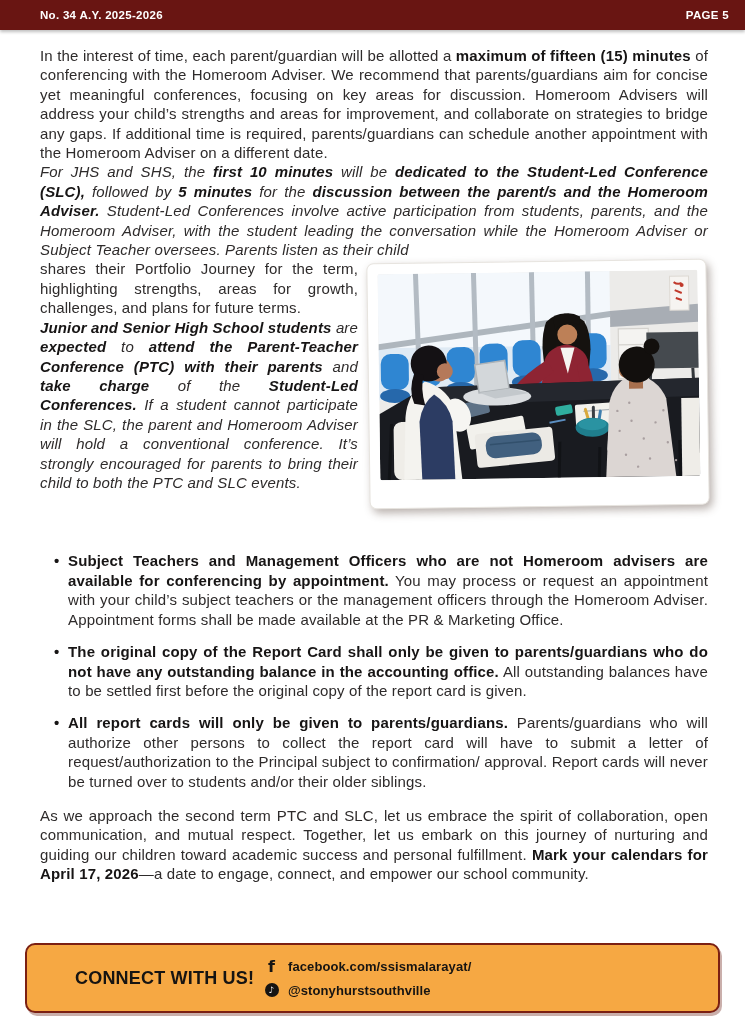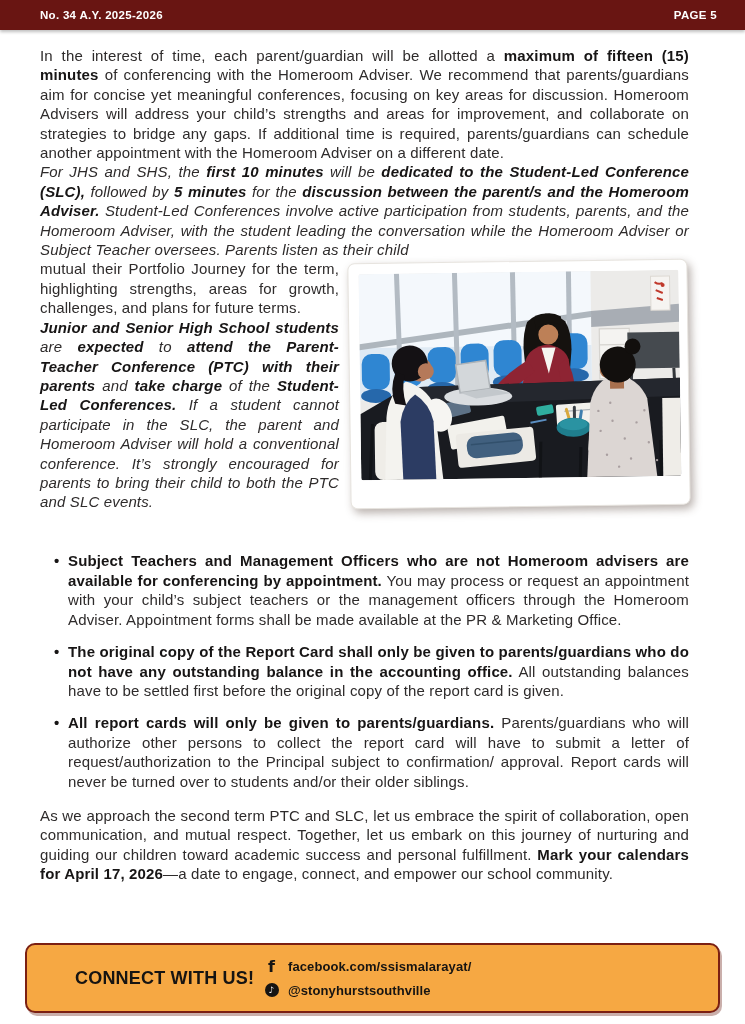--- a/index.html
+++ b/index.html
@@ -4,27 +4,27 @@
 <style>
   * { box-sizing: border-box; }
   html,body { margin:0; padding:0; }
   body { width:745px; height:1024px; background:#ffffff; font-family:"Liberation Sans",sans-serif; }
   .page { position:relative; width:745px; height:1024px; background:#ffffff; overflow:hidden; }
 
   
   .topbar {
     height:30px; background:#691512; color:#ffffff;
     display:flex; align-items:center; justify-content:space-between;
-    padding:0 28px 0 40px; font-size:11.5px; font-weight:700; letter-spacing:.3px;
+    padding:0 16px 0 40px; font-size:11.5px; font-weight:700; letter-spacing:.3px;
     box-shadow:0 2px 3px rgba(0,0,0,.25);
   }
 
   
   .content {
-    padding:16px 56px 0 40px;
+    padding:16px 37px 0 40px;
     font-size:15px; line-height:19.4px; color:#2e2b2b;
     text-align:justify; letter-spacing:.15px;
   }
   .content p { margin:0; }
   .mt { margin-top:14px;font-style:italic; }
   .b { font-weight:700; color:#171515; }
 
   
   .polaroid {
     float:right; width:340px; height:246px;
@@ -208,21 +208,21 @@
               <circle cx="238" cy="140" r="1.2"></circle>
             <circle cx="258" cy="196" r="1.2"></circle>
               <circle cx="296" cy="190" r="1.2"></circle>
               <circle cx="250" cy="132" r="1.2"></circle>
           </g>
           <rect x="250" y="108" width="14" height="10" fill="#a8704e"></rect>
           <circle cx="258" cy="94" r="18" fill="#120f0d"></circle>
           <circle cx="273" cy="76" r="8" fill="#120f0d"></circle>
         </svg>
       </figure>
-      <p><span>mutual their Portfolio Journey for the term, highlighting strengths, areas for growth, challenges, and plans for future terms.</span></p>
+      <p><span>shares their Portfolio Journey for the term, highlighting strengths, areas for growth, challenges, and plans for future terms.</span></p>
       <p class="mt"><span class="b">Junior and Senior High School students</span><span> are </span><span class="b">expected</span><span> to </span><span class="b">attend the Parent-Teacher Conference (PTC) with their parents</span><span> and </span><span class="b">take charge</span><span> of the </span><span class="b">Student-Led Conferences.</span><span> If a student cannot participate in the SLC, the parent and Homeroom Adviser will hold a conventional conference. It’s strongly encouraged for parents to bring their child to both the PTC and SLC events.</span></p>
       <div class="clear"></div>
     </section>
 
     <ul class="bullets">
       <li><span class="b">Subject Teachers and Management Officers who are not Homeroom advisers are available for conferencing by appointment.</span><span> You may process or request an appointment with your child’s subject teachers or the management officers through the Homeroom Adviser. Appointment forms shall be made available at the PR &amp; Marketing Office.</span></li>
       <li><span class="b">The original copy of the Report Card shall only be given to parents/guardians who do not have any outstanding balance in the accounting office.</span><span> All outstanding balances have to be settled first before the original copy of the report card is given.</span></li>
       <li><span class="b">All report cards will only be given to parents/guardians.</span><span> Parents/guardians who will authorize other persons to collect the report card will have to submit a letter of request/authorization to the Principal subject to confirmation/ approval. Report cards will never be turned over to students and/or their older siblings.</span></li>
     </ul>
 

